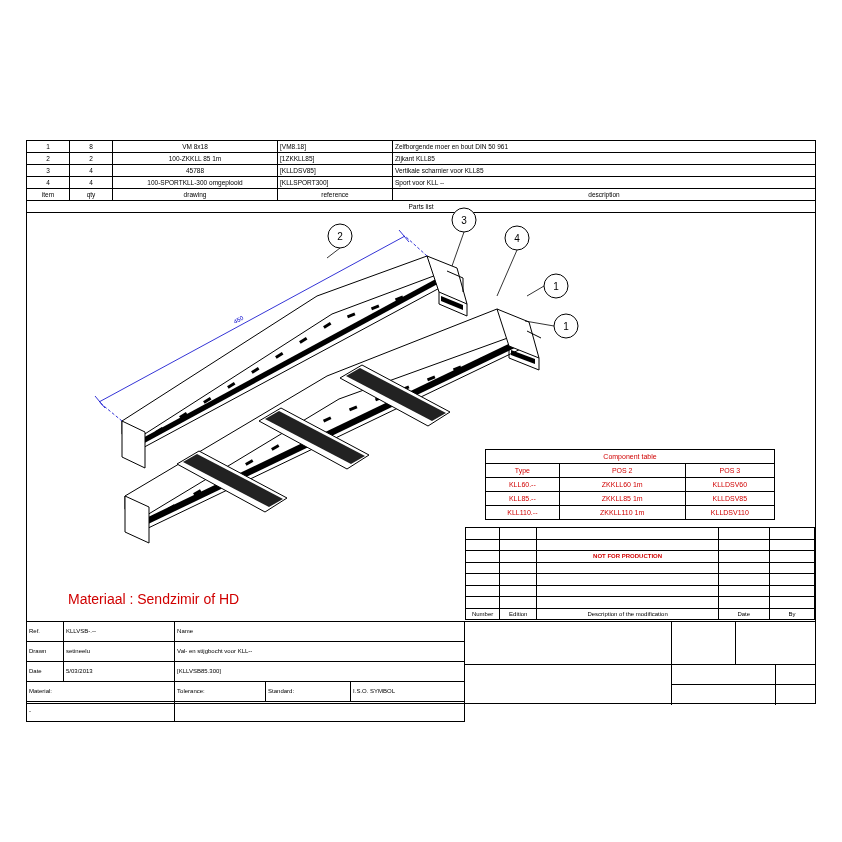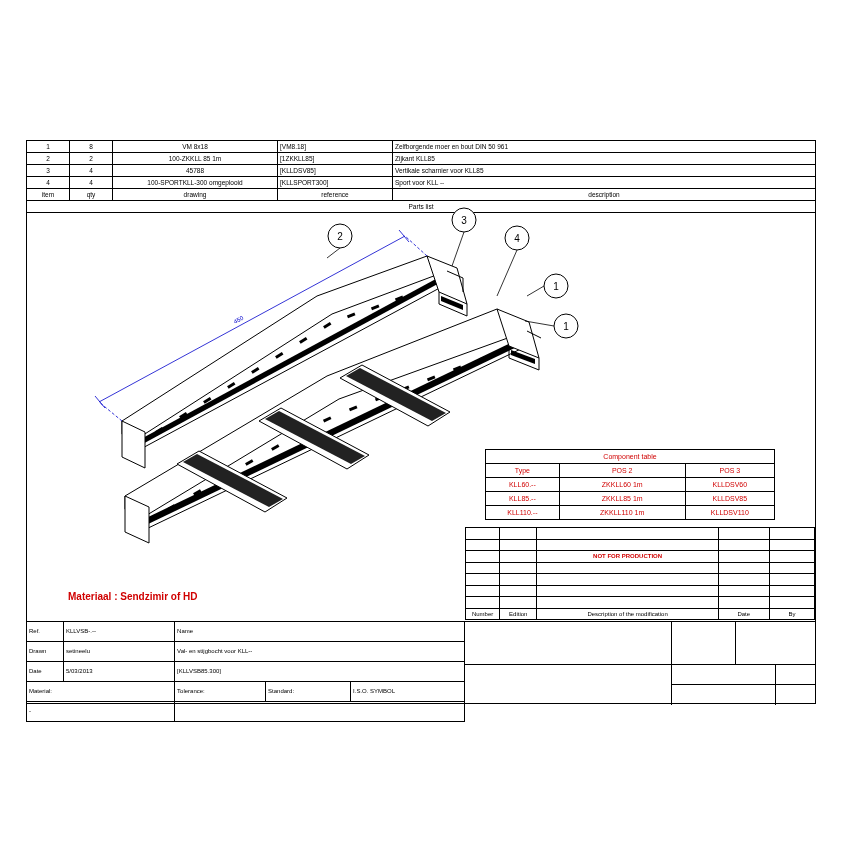--- a/index.html
+++ b/index.html
@@ -40,21 +40,21 @@
   #modtable table{width:350px;}
   #modtable td{height:10.5px;line-height:10.5px;font-size:6px;}
   .m-a{width:30px;}
   .m-b{width:34px;}
   .m-c{width:192px;}
   .m-d{width:50px;}
   .m-e{width:44px;}
   .nfp{color:#d00000;font-weight:bold;font-size:8.5px;text-align:center;}
 
   
-  #matnote{position:absolute;left:68px;top:591px;color:#d00000;font-size:10px;font-weight:bold;}
+  #matnote{position:absolute;left:68px;top:591px;color:#d00000;font-size:14px;}
 
   
   #titleblock{position:absolute;left:26px;top:621px;width:790px;height:83px;}
   #tb-left{position:absolute;left:0;top:0;width:439px;height:83px;}
   #tb-left table{width:439px;}
   #tb-left td{font-size:6px;height:19px;line-height:19px;}
   .tb-lab{font-size:5.5px;}
   .tb-val{font-size:7px;}
   .tb-k1{width:30px;}
   .tb-k2{width:100px;}

